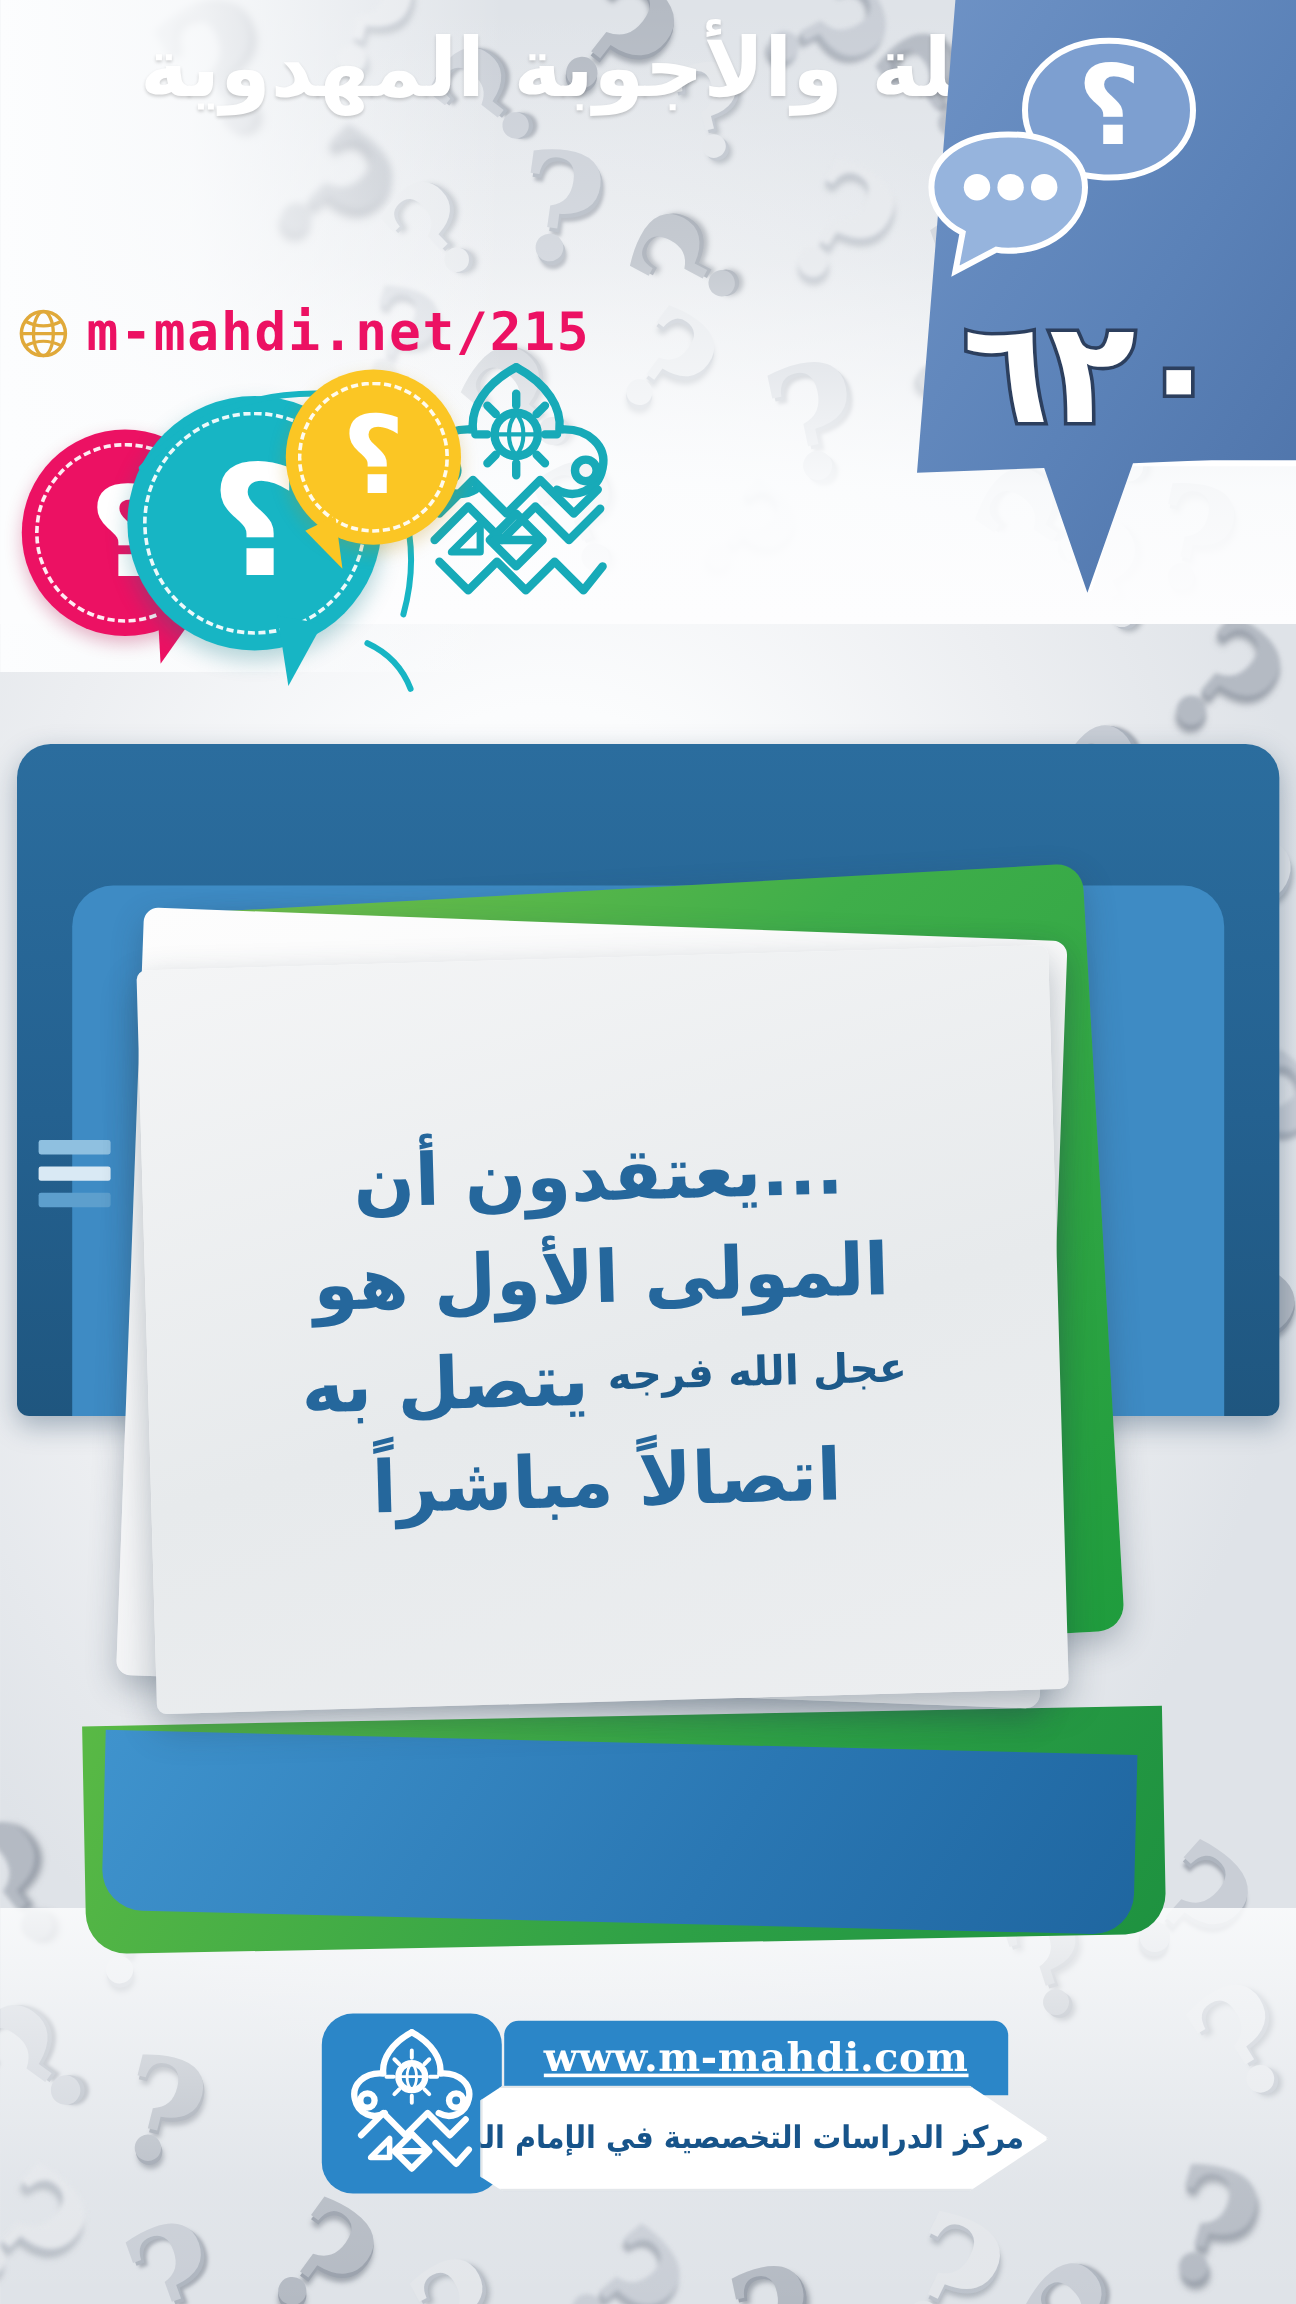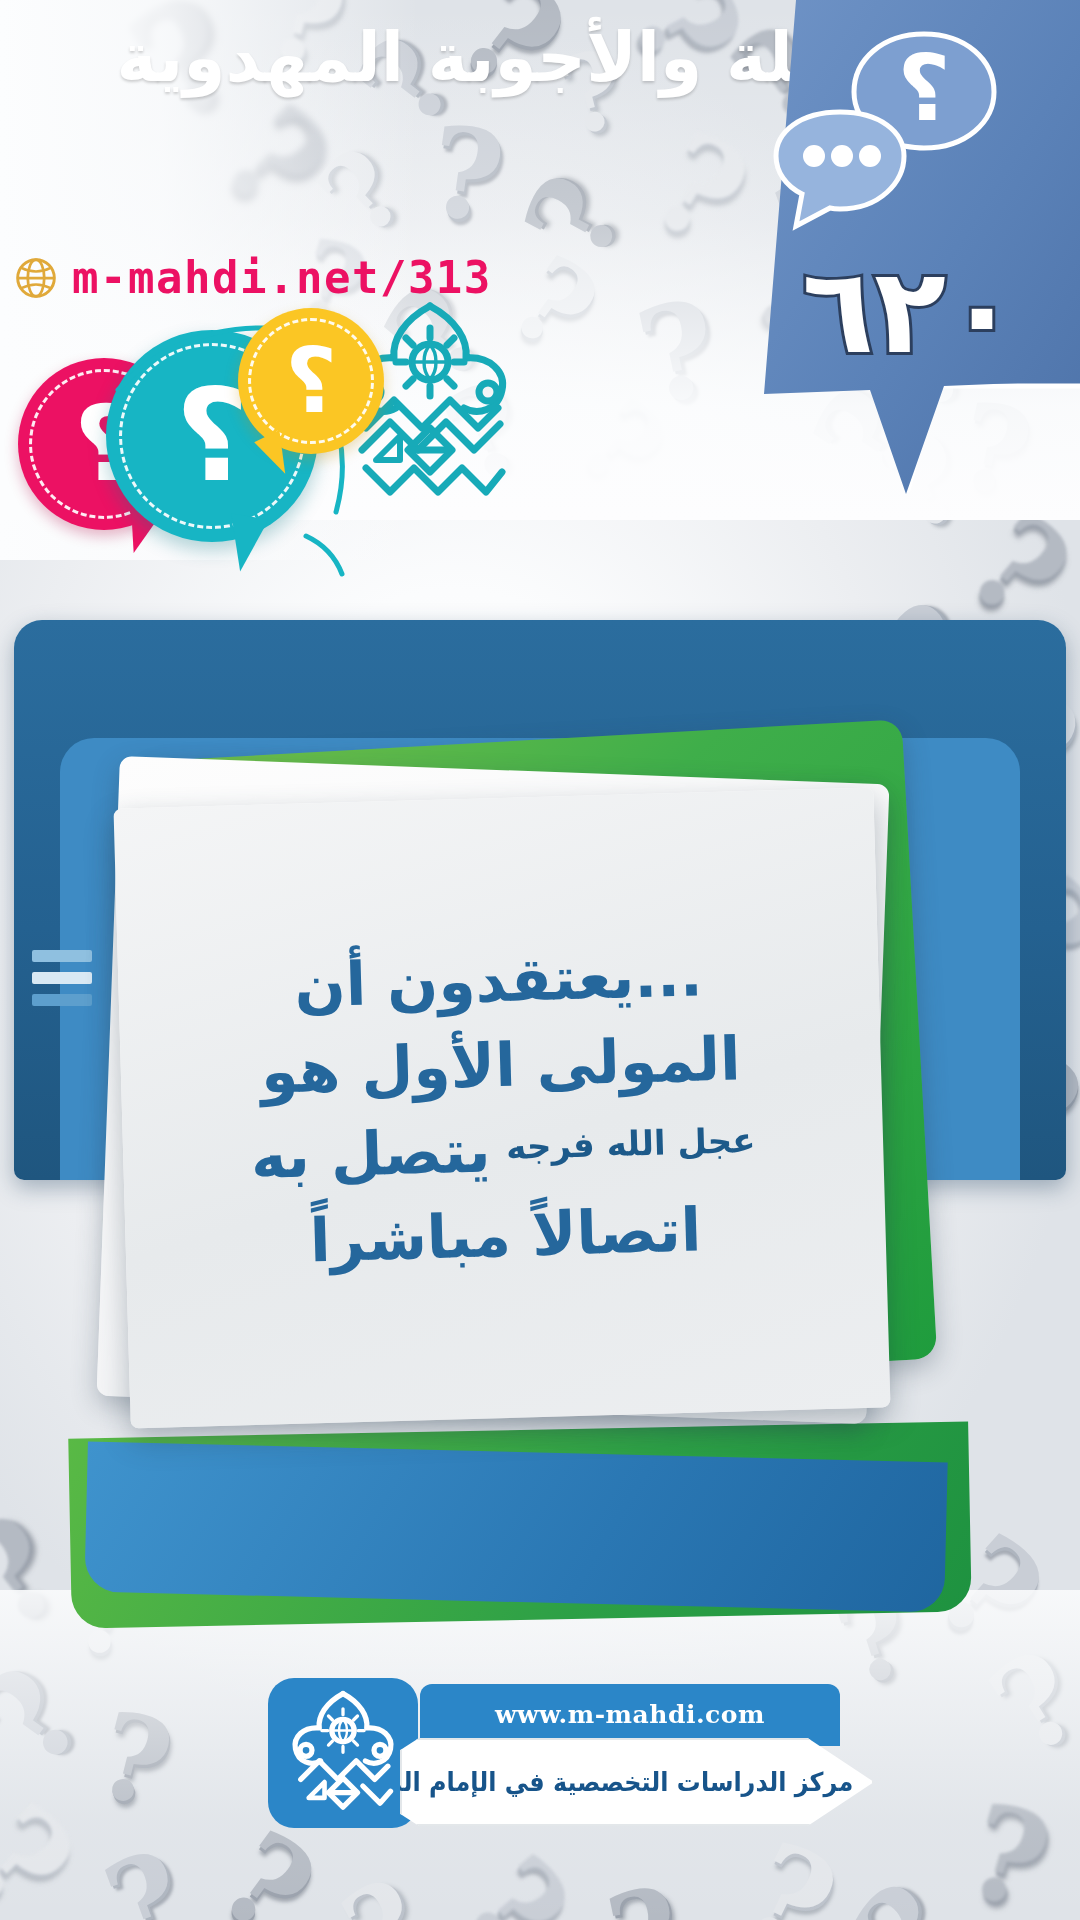--- a/index.html
+++ b/index.html
@@ -198,21 +198,21 @@
   #footer-ribbon{
     position:absolute;left:400px;top:16px;width:480px;height:140px;
   }
   #footer-ribbon .tab{
     position:absolute;left:20px;top:0;width:420px;height:62px;
     background:#2b86c8;border-radius:12px 12px 0 0;
   }
   #footer-ribbon .tab span{
     display:block;text-align:center;line-height:62px;direction:ltr;
     font-family:"DejaVu Serif","Liberation Serif",serif;
-    font-weight:bold;font-size:25px;color:#ffffff;letter-spacing:.5px;
+    font-weight:bold;font-size:33px;color:#ffffff;letter-spacing:.5px;text-decoration:underline;
   }
   #footer-ribbon .sheet{
     position:absolute;left:0;top:54px;width:470px;height:84px;
     background:#ffffff;
     border:2px solid #e3e7ea;
     box-shadow:0 4px 10px rgba(50,70,90,.22);
     clip-path:polygon(0 14%,0 86%, 4% 100%, 86% 100%, 100% 50%, 86% 0, 4% 0);
   }
   #footer-ribbon .sheet .calig{
     display:block;text-align:center;line-height:84px;direction:rtl;
@@ -295,21 +295,21 @@
   <div class="fade-bottom"></div>
 
   <div id="urlline">
     <svg id="globe-small" viewBox="0 0 48 48">
       <circle cx="24" cy="24" r="20" fill="none" stroke="#e0a93a" stroke-width="3.2"></circle>
       <ellipse cx="24" cy="24" rx="9" ry="20" fill="none" stroke="#e0a93a" stroke-width="3"></ellipse>
       <line x1="4" y1="24" x2="44" y2="24" stroke="#e0a93a" stroke-width="3"></line>
       <path d="M8 13 Q24 21 40 13" fill="none" stroke="#e0a93a" stroke-width="2.8"></path>
       <path d="M8 35 Q24 27 40 35" fill="none" stroke="#e0a93a" stroke-width="2.8"></path>
     </svg>
-    <span class="url-text">m-mahdi.net/313</span>
+    <span class="url-text">m-mahdi.net/215</span>
   </div>
 
   <div id="bubbles">
 
     <div class="bub" style="left:18px;top:58px;width:172px;height:172px;z-index:2;">
       <div class="circ" style="inset:0;background:#ec1163;box-shadow:0 6px 14px rgba(180,10,70,.3);">
         <span class="qq" style="font-size:104px;">؟</span>
       </div>
       <div class="dash" style="inset:11px;"></div>
       <div class="tailA" style="left:106px;top:150px;border-left:16px solid transparent;border-right:16px solid transparent;border-top:46px solid #ec1163;transform:rotate(16deg);"></div>

